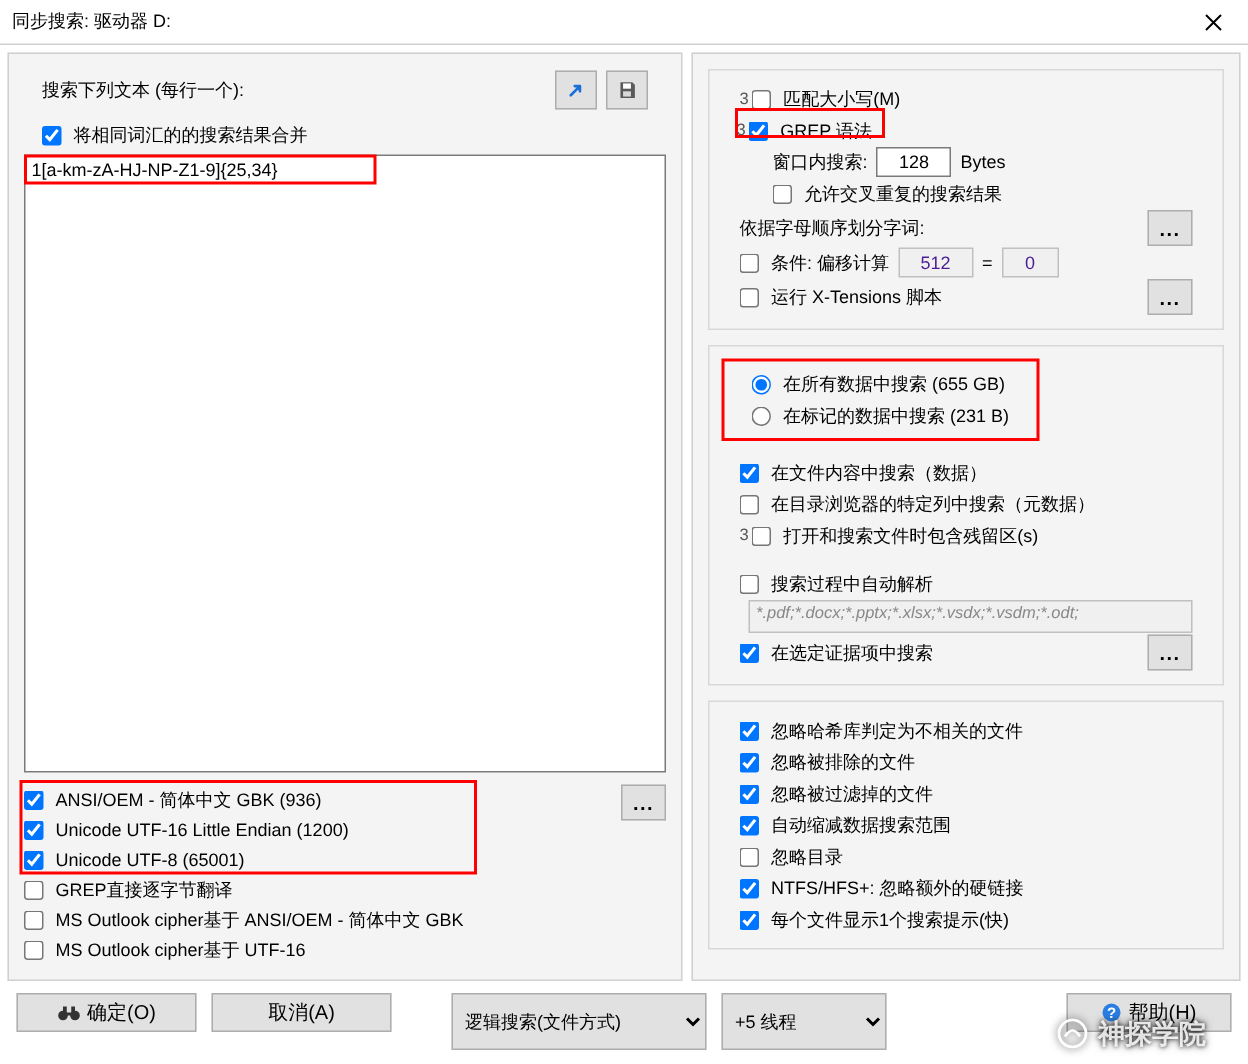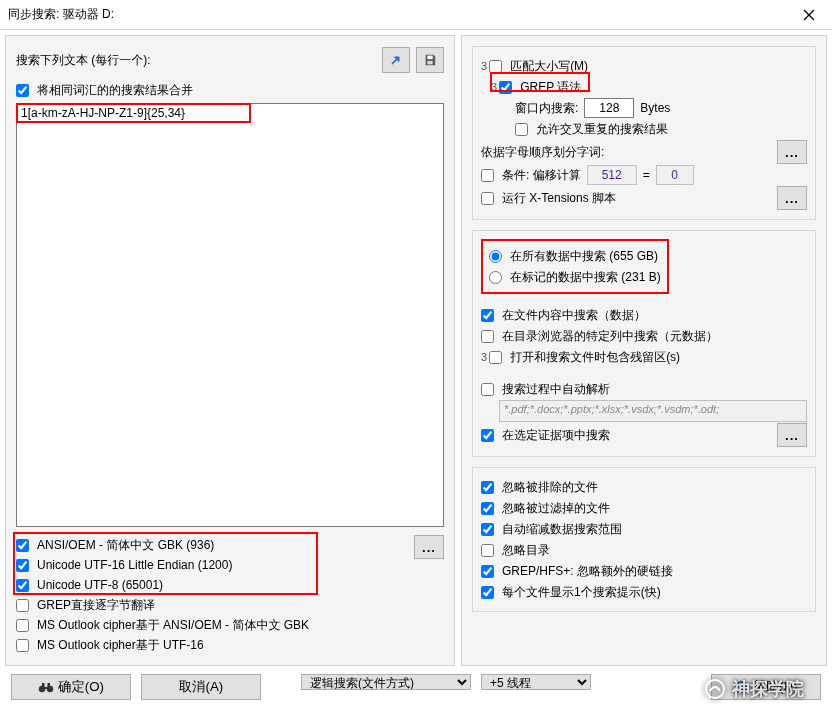--- a/index.html
+++ b/index.html
@@ -42,21 +42,21 @@
     position: relative;
   }
   .panel-left { width: 450px; display: flex; flex-direction: column; }
   .panel-right { flex: 1; display: flex; flex-direction: column; gap: 4px; }
   .group {
     border: 1px solid #d8d8d8;
     background: #f4f4f4;
     padding: 8px 8px 8px 8px;
     margin-bottom: 6px;
   }
-  .row { display: flex; align-items: center; min-height: 20px; margin: 1px 0; }
+  .row { display: flex; align-items: center; min-height: 20px; margin: 1px 12px; }
   .row label { display: flex; align-items: center; gap: 4px; }
   input[type=checkbox], input[type=radio] {
     width: 13px; height: 13px; margin: 0 4px 0 0;
   }
   .textarea {
     width: 100%;
     flex: 1;
     background: #fff;
     border: 1px solid #7a7a7a;
     font-family: Arial, sans-serif;
@@ -104,21 +104,21 @@
     color: #888;
     height: 22px;
     flex: 1;
     padding: 2px 4px;
     overflow: hidden;
     white-space: nowrap;
     font-style: italic;
     font-size: 11px;
   }
   select {
-    height: 16px;
+    height: 38px;
     background: #e1e1e1;
     border: 1px solid #adadad;
     font-size: 12px;
     padding: 0 4px;
   }
   .bottom-bar {
     display: flex;
     align-items: flex-start;
     gap: 10px;
     padding: 8px 6px 4px 6px;
@@ -337,20 +337,26 @@
               <span>在选定证据项中搜索</span>
             </label>
           <button class="dots-btn">...</button>
         </div>
       </div>
 
       <div class="group">
         <div class="row">
             <label>
               <input type="checkbox" checked="" style="">
+              <span>忽略哈希库判定为不相关的文件</span>
+            </label>
+          </div>
+        <div class="row">
+            <label>
+              <input type="checkbox" checked="" style="">
               <span>忽略被排除的文件</span>
             </label>
           </div>
         <div class="row">
             <label>
               <input type="checkbox" checked="" style="">
               <span>忽略被过滤掉的文件</span>
             </label>
           </div>
         <div class="row">
@@ -361,21 +367,21 @@
           </div>
         <div class="row">
             <label>
               <input type="checkbox" style="">
               <span>忽略目录</span>
             </label>
           </div>
         <div class="row">
             <label>
               <input type="checkbox" checked="" style="">
-              <span>GREP/HFS+: 忽略额外的硬链接</span>
+              <span>NTFS/HFS+: 忽略额外的硬链接</span>
             </label>
           </div>
         <div class="row">
             <label>
               <input type="checkbox" checked="" style="">
               <span>每个文件显示1个搜索提示(快)</span>
             </label>
           </div>
       </div>
 

